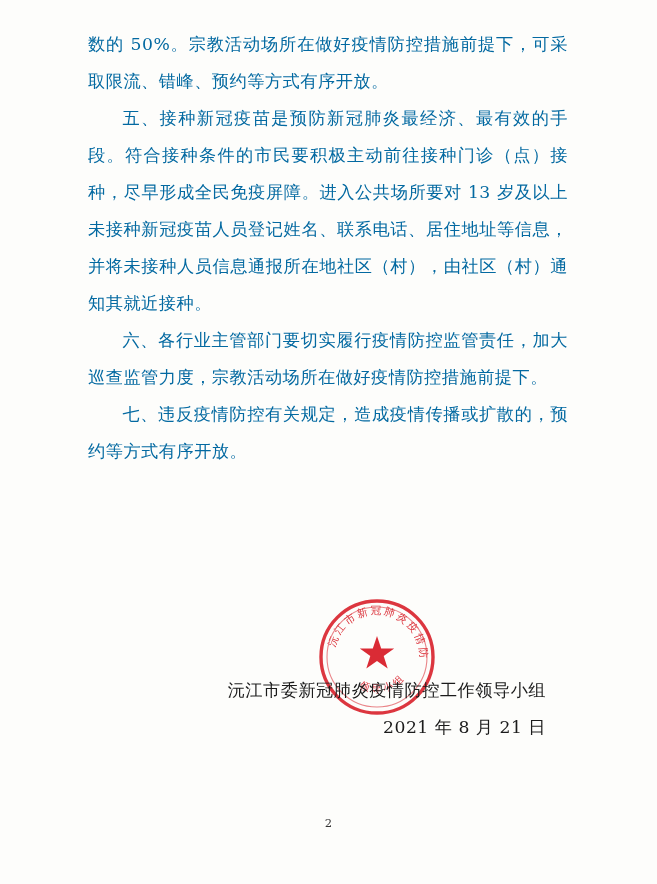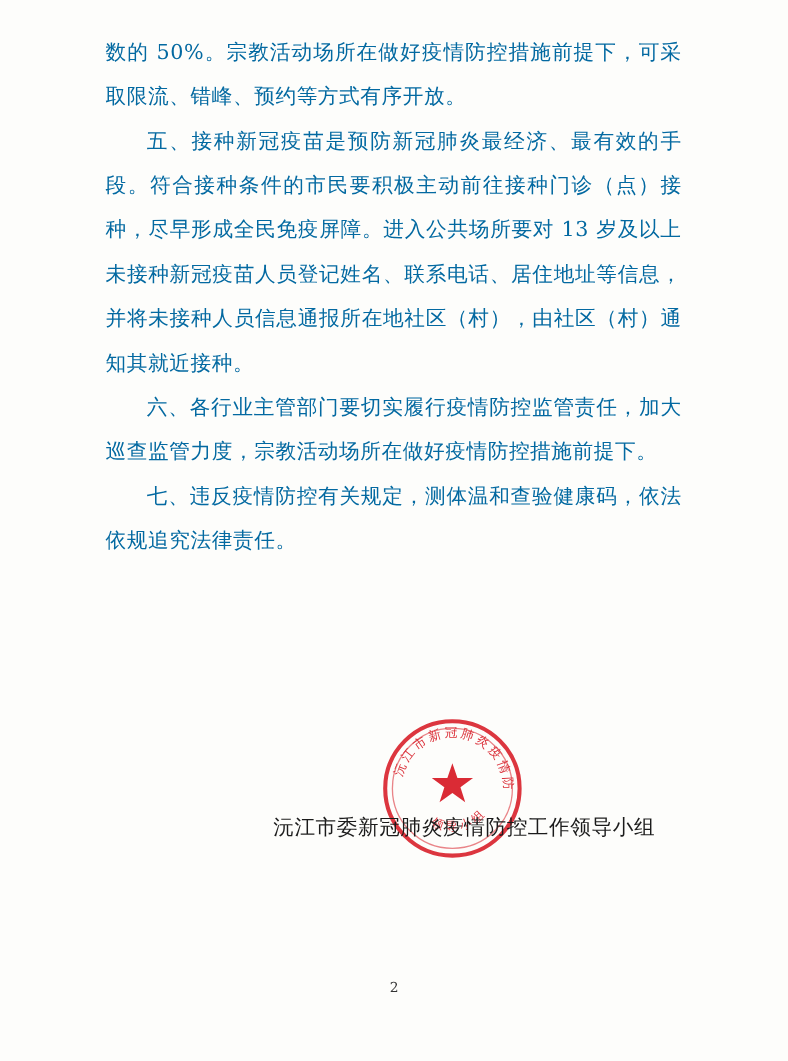--- a/index.html
+++ b/index.html
@@ -77,21 +77,21 @@
 </style>
 </head>
 <body>
 
 <div class="page">
 
   <div class="content">
     <p class="para">数的 50%。宗教活动场所在做好疫情防控措施前提下，可采取限流、错峰、预约等方式有序开放。</p>
     <p class="para indent">五、接种新冠疫苗是预防新冠肺炎最经济、最有效的手段。符合接种条件的市民要积极主动前往接种门诊（点）接种，尽早形成全民免疫屏障。进入公共场所要对 13 岁及以上未接种新冠疫苗人员登记姓名、联系电话、居住地址等信息，并将未接种人员信息通报所在地社区（村），由社区（村）通知其就近接种。</p>
     <p class="para indent">六、各行业主管部门要切实履行疫情防控监管责任，加大巡查监管力度，宗教活动场所在做好疫情防控措施前提下。</p>
-    <p class="para indent">七、违反疫情防控有关规定，测体温和查验健康码，依法依规追究法律责任。</p>
+    <p class="para indent">七、违反疫情防控有关规定，造成疫情传播或扩散的，预约等方式有序开放。</p>
   </div>
 
   <div class="seal">
     <svg width="122" height="122" viewBox="0 0 122 122" xmlns="http://www.w3.org/2000/svg">
       <defs>
         <path id="sealArc" d="M 18,61 A 43,43 0 1 1 104,61" fill="none"></path>
         <path id="sealArcBottom" d="M 26,61 A 35,35 0 0 0 96,61" fill="none"></path>
       </defs>
       <circle cx="61" cy="61" r="56" fill="none" stroke="#d8202a" stroke-width="3.4" opacity="0.9"></circle>
       <circle cx="61" cy="61" r="50" fill="none" stroke="#d8202a" stroke-width="1.1" opacity="0.55"></circle>
@@ -102,17 +102,18 @@
         <textPath href="#sealArcBottom" startOffset="33%">领导小组</textPath>
       </text>
       <g fill="#d8202a" opacity="0.95">
         <polygon points="61,40 65.2,52.4 78.2,52.4 67.7,60.1 71.7,72.6 61,64.9 50.3,72.6 54.3,60.1 43.8,52.4 56.8,52.4"></polygon>
       </g>
     </svg>
   </div>
 
   <div class="sig-block">
     <div class="sig-line">沅江市委新冠肺炎疫情防控工作领导小组</div>
+    <div class="sig-line num">2021 年 8 月 21 日</div>
   </div>
 
   <div class="page-number">2</div>
 
 </div>
 
 </body></html>

